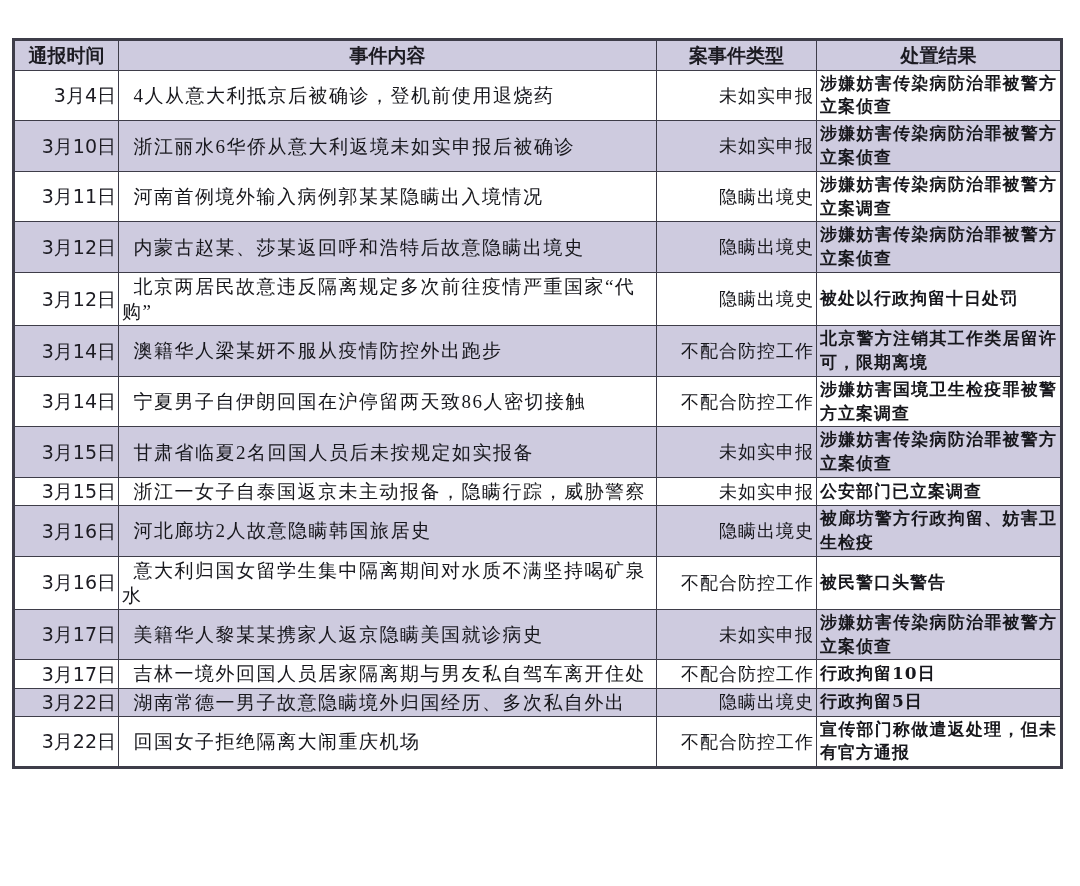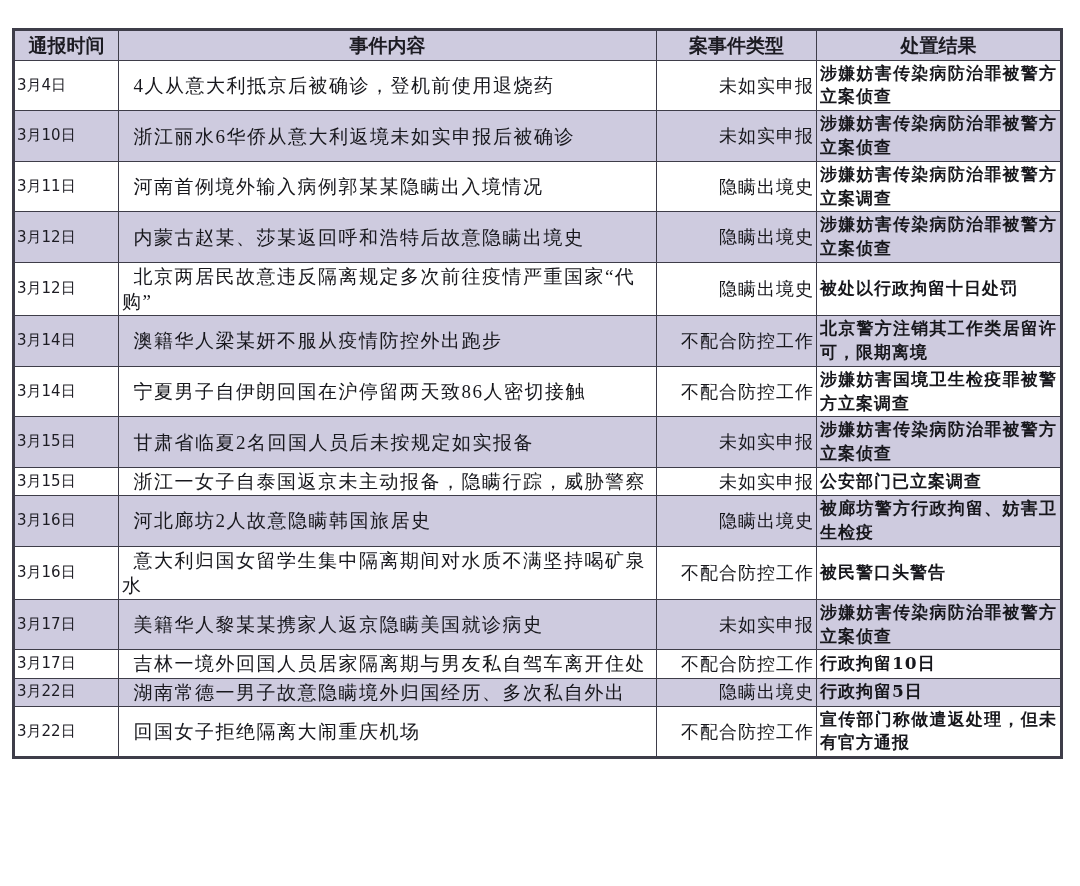--- a/index.html
+++ b/index.html
@@ -3,21 +3,21 @@
 <meta charset="utf-8">
 <style>
   * { margin: 0; padding: 0; box-sizing: border-box; }
   html, body {
     width: 1080px; height: 886px;
     background: #ffffff;
     overflow: hidden;
     font-family: "Liberation Sans", sans-serif;
     color: var(--text, #17171c);
   }
-  .page { padding: 28px 20px 0 12px; }
+  .page { padding: 38px 20px 0 12px; }
 
   table.report-table {
     border-collapse: collapse;
     table-layout: fixed;
     width: 1048px;
     border: 3px solid var(--border, #3e3d49);
   }
   col.c-date   { width: 105px; }
   col.c-event  { width: 538px; }
   col.c-type   { width: 160px; }
@@ -35,22 +35,22 @@
     font-family: "DejaVu Sans", "Liberation Sans", sans-serif;
     font-size: 19px;
     font-weight: bold;
     text-align: center;
     padding: 2px 3px;
     line-height: 1.3;
     color: #1c1b22;
   }
   td.cell-date {
     font-family: "DejaVu Sans", "Liberation Sans", sans-serif;
-    font-size: 15px;
-    text-align: left;
+    font-size: 19px;
+    text-align: right;
     padding: 1px 2px;
     line-height: 1.3;
     color: #1c1b22;
   }
   td.cell-event {
     font-family: Liberation Serif, serif;
     font-size: 19px;
     letter-spacing: 1.5px;
     line-height: 1.32;
     text-align: left;

